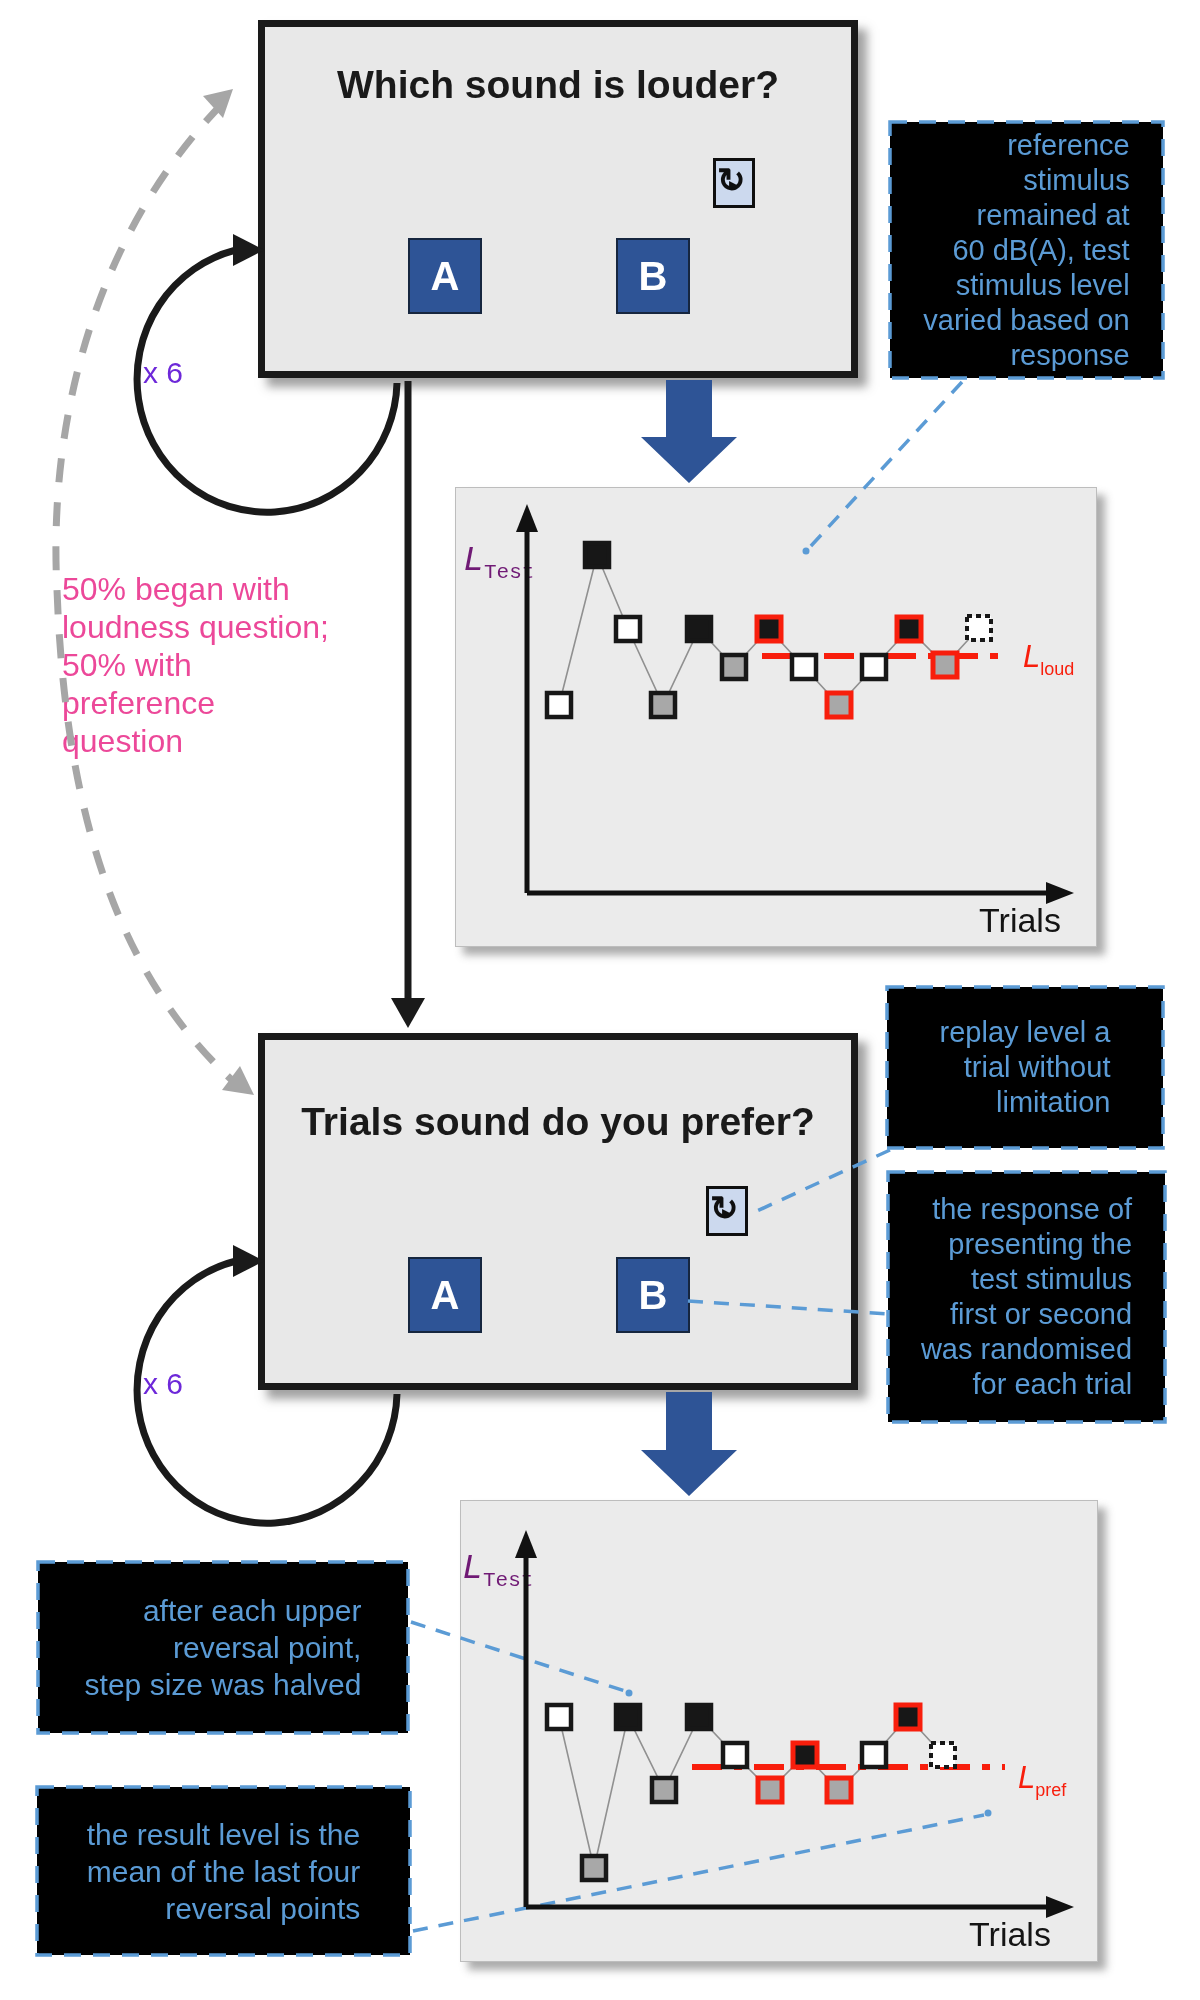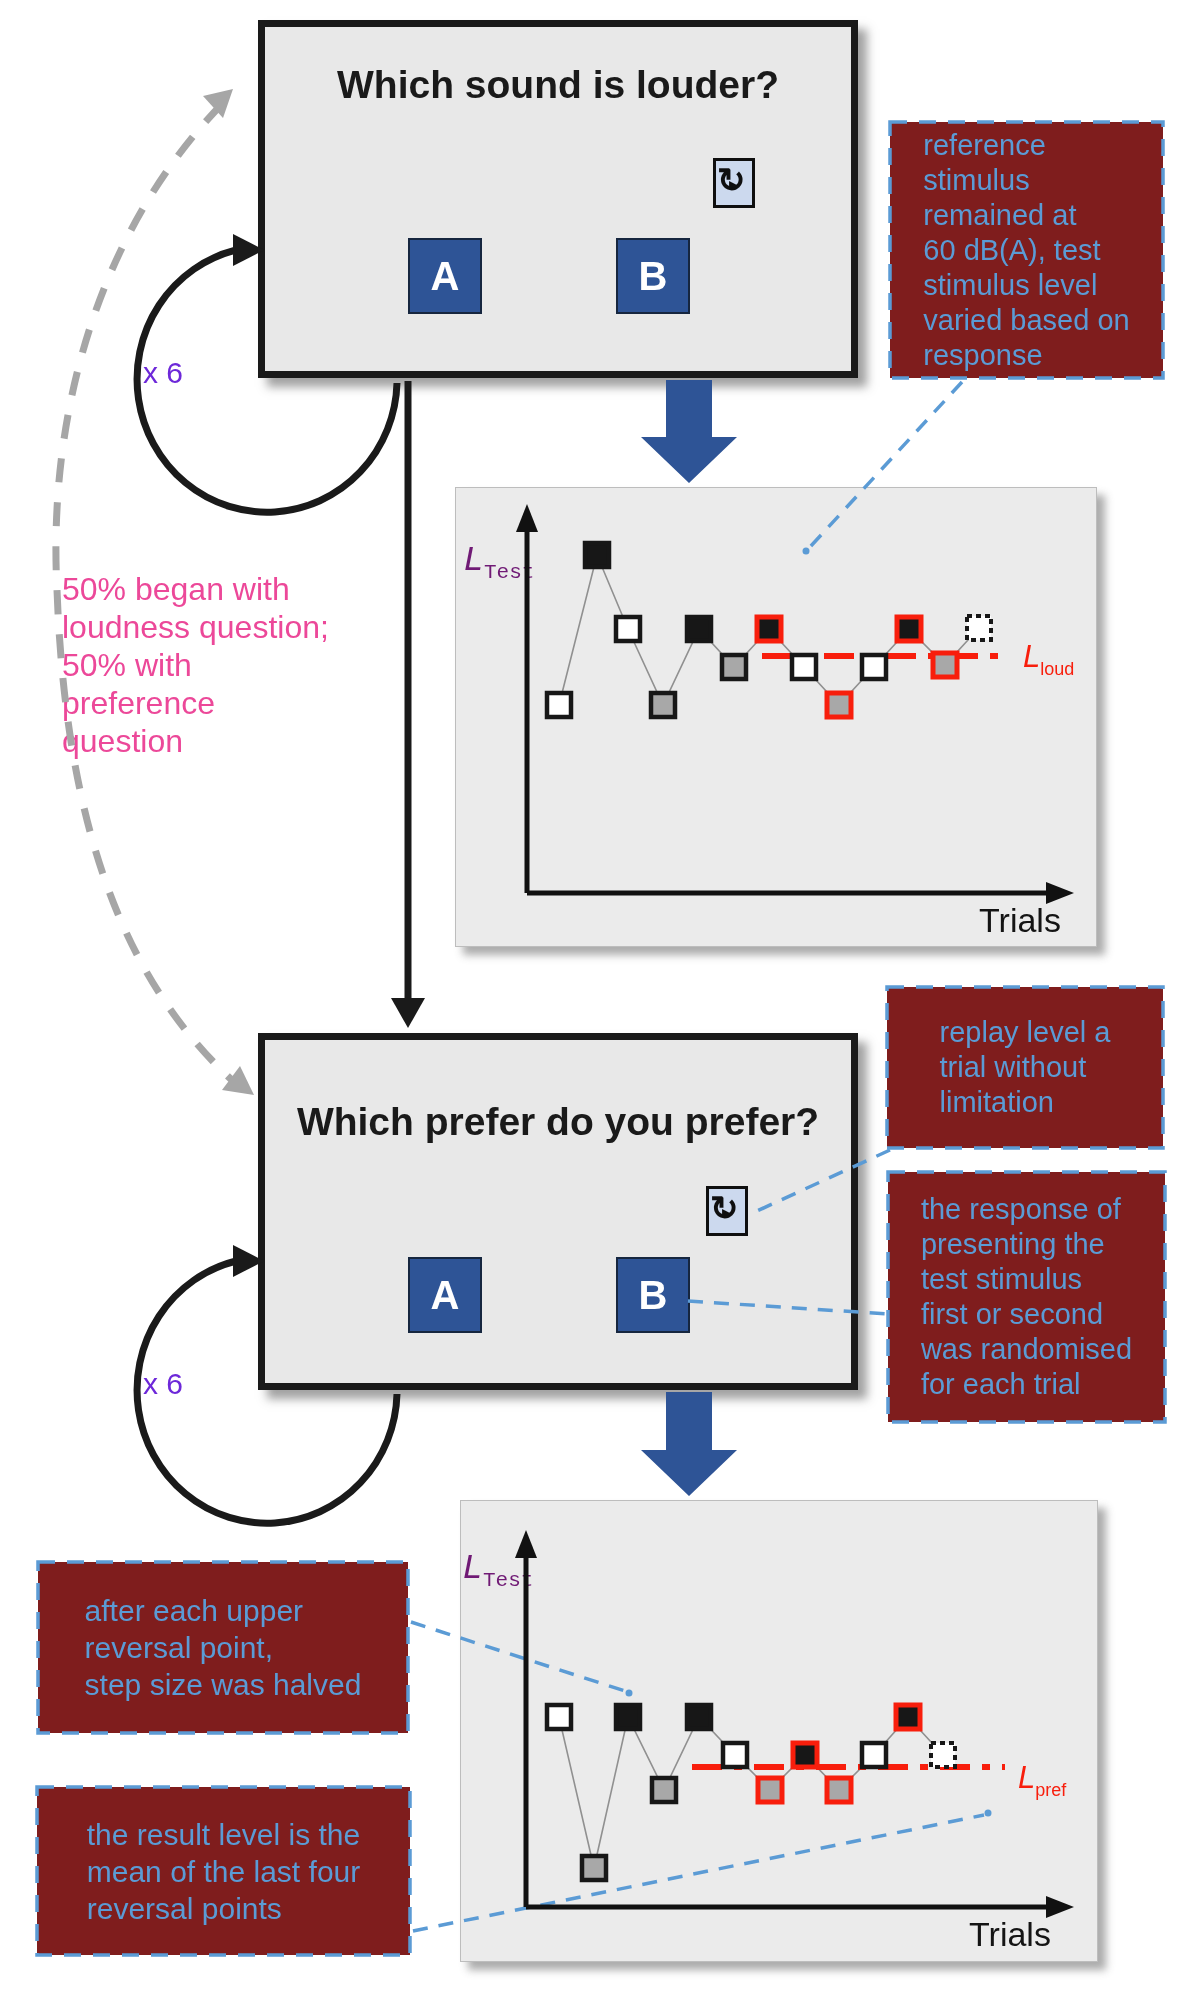--- a/index.html
+++ b/index.html
@@ -14,22 +14,22 @@
   .abbtn{position:absolute;width:74px;height:76px;background:#2e5496;border:2px solid #16263f;
          color:#ffffff;font-weight:bold;font-size:40px;display:flex;align-items:center;
          justify-content:center;z-index:3;box-sizing:border-box;}
   .replay{position:absolute;width:42px;height:50px;background:#ccd9ee;border:3px solid #0f0f0f;
          box-sizing:border-box;z-index:3;}
   .replay .cycle{position:absolute;left:1px;top:2px;font-size:34px;font-weight:bold;color:#0f0f0f;line-height:1;}
   .replay .play{position:absolute;left:13px;top:17px;font-size:11px;color:#0f0f0f;}
   .x6{position:absolute;font-size:30px;color:#6d28d9;z-index:3;}
   .sidenote{position:absolute;left:62px;top:570px;width:280px;font-size:32px;line-height:38px;
          color:#ec4899;white-space:pre-line;z-index:3;}
-  .callout{position:absolute;background:#7f1d1d;color:#5b9bd5;font-size:29px;line-height:35px;
-         text-align:left;white-space:pre-line;display:flex;align-items:center;
+  .callout{position:absolute;background:#000000;color:#5b9bd5;font-size:29px;line-height:35px;
+         text-align:right;white-space:pre-line;display:flex;align-items:center;
          justify-content:center;box-sizing:border-box;z-index:2;}
   .callout.wide{font-size:30px;line-height:37px;}
   .ylab{position:absolute;color:#701a75;z-index:3;font-family:Liberation Mono, monospace;}
   .ylab .main,.reflab .main{font-style:italic;font-size:35px;}
   .ylab .sub,.reflab .sub{font-size:21px;vertical-align:-8px;}
   .xlab{position:absolute;font-size:34px;color:#141414;z-index:3;width:130px;text-align:center;}
   .reflab{position:absolute;color:#f81e0c;z-index:3;}
   .reflab .main{font-size:31px;}
   .reflab .sub{font-size:18px;}
   #overlay{position:absolute;left:0;top:0;z-index:4;pointer-events:none;}
@@ -64,21 +64,21 @@
   <div class="abbtn" style="left:616px;top:238px;">
     <span>B</span>
   </div>
   <div class="replay" style="left:713px;top:158px;">
     <span class="cycle">↻</span>
     <span class="play">▶</span>
   </div>
   <div class="x6" style="left:143px;top:356px;">x 6</div>
 
   <div class="panel" style="left:258px;top:1033px;width:600px;height:357px;"></div>
-  <div class="qtitle" style="left:258px;top:1100px;">Which prefer do you prefer?</div>
+  <div class="qtitle" style="left:258px;top:1100px;">Trials sound do you prefer?</div>
   <div class="abbtn" style="left:408px;top:1257px;">
     <span>A</span>
   </div>
   <div class="abbtn" style="left:616px;top:1257px;">
     <span>B</span>
   </div>
   <div class="replay" style="left:706px;top:1186px;">
     <span class="cycle">↻</span>
     <span class="play">▶</span>
   </div>

